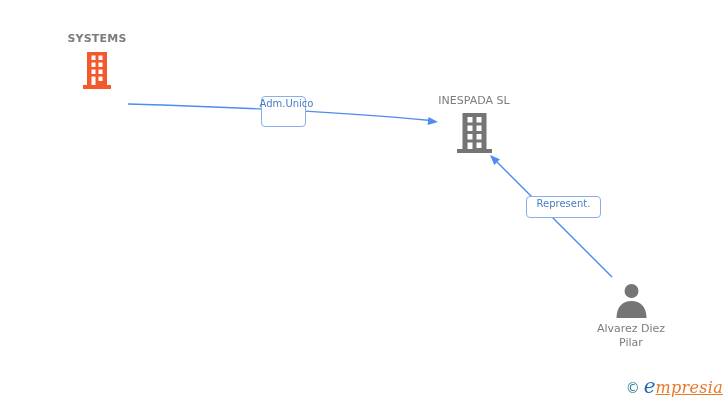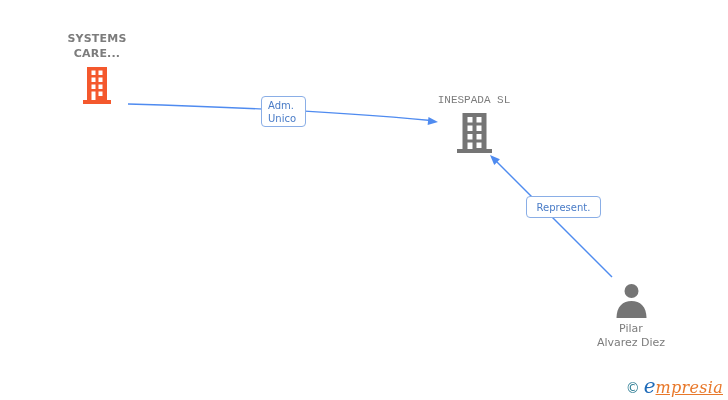--- a/index.html
+++ b/index.html
@@ -32,21 +32,21 @@
 
   
   .edge-badge {
     box-sizing: border-box;
     background: #ffffff;
     border: 1.5px solid #8aaee6;
     border-radius: 4px;
     color: #4a7cc7;
     font-size: 10px;
     display: flex;
-    flex-direction: column;
+    flex-direction: row;
     justify-content: center;
     cursor: pointer;
   }
   .edge-badge .bl { display: block; line-height: 13px; }
   #badge-adm { left: 261px; top: 96px; width: 45px; height: 31px; padding-left: 6px; text-align: left; }
   #badge-rep { left: 526px; top: 196px; width: 75px; height: 22px; text-align: center; }
 
   .node { cursor: pointer; }
 
   
@@ -90,42 +90,41 @@
   <svg id="connectors" width="728" height="400" viewBox="0 0 728 400" aria-hidden="true">
     <path class="edge-line" d="M128,104 C230,107 345,112 431,120.5"></path>
     <polygon class="arrowhead" points="0,0 -10,-4 -10,4" transform="translate(438,122) rotate(6)"></polygon>
     <path class="edge-line" d="M612,277 L496,161"></path>
     <polygon class="arrowhead" points="0,0 -10,-4 -10,4" transform="translate(490,155) rotate(-135)"></polygon>
   </svg>
 
   <div class="node abs" style="left:37px; top:31px; width:120px;">
     <div class="node-label bold">
       <span class="ln">SYSTEMS</span>
-      <span class="ln">CARE...</span>
     </div>
     <svg style="display:block; margin:6px auto 0;" width="28" height="37" viewBox="0 0 28 37">
       <rect x="4" y="0" width="20" height="33" fill="#f4582d"></rect>
       <rect x="0" y="33" width="28" height="4" fill="#f4582d"></rect>
       <rect x="8.5" y="3.5" width="4" height="4.5" fill="#ffffff"></rect>
       <rect x="15.5" y="3.5" width="4" height="4.5" fill="#ffffff"></rect>
       <rect x="8.5" y="10.5" width="4" height="4.5" fill="#ffffff"></rect>
       <rect x="15.5" y="10.5" width="4" height="4.5" fill="#ffffff"></rect>
       <rect x="8.5" y="17.5" width="4" height="4.5" fill="#ffffff"></rect>
       <rect x="15.5" y="17.5" width="4" height="4.5" fill="#ffffff"></rect>
       <rect x="8.5" y="24.5" width="4" height="8.5" fill="#ffffff"></rect>
       <rect x="15.5" y="24.5" width="4" height="4.5" fill="#ffffff"></rect>
     </svg>
   </div>
 
   <div class="edge-badge abs" id="badge-adm">
     <span class="bl">Adm.</span>
     <span class="bl">Unico</span>
   </div>
 
-  <div class="node abs" style="left:412px; top:93px; width:124px;font-family:Liberation Mono, monospace;">
+  <div class="node abs" style="left:412px; top:93px; width:124px;">
     <div class="node-label">
       <span class="ln">INESPADA SL</span>
     </div>
     <svg style="display:block; margin:5px auto 0;" width="35" height="40" viewBox="0 0 35 40">
       <rect x="5.5" y="0" width="24" height="36" fill="#757575"></rect>
       <rect x="0" y="36" width="35" height="4" fill="#757575"></rect>
       <rect x="10.5" y="4" width="5" height="5.5" fill="#ffffff"></rect>
       <rect x="19.5" y="4" width="5" height="5.5" fill="#ffffff"></rect>
       <rect x="10.5" y="12.5" width="5" height="5.5" fill="#ffffff"></rect>
       <rect x="19.5" y="12.5" width="5" height="5.5" fill="#ffffff"></rect>
@@ -139,22 +138,22 @@
   <div class="edge-badge abs" id="badge-rep">
     <span class="bl">Represent.</span>
   </div>
 
   <div class="node abs" style="left:570px; top:283px; width:122px;">
     <svg style="display:block; margin:0 auto;" width="33" height="35" viewBox="0 0 33 35">
       <circle cx="16.5" cy="8" r="7" fill="#757575"></circle>
       <path d="M1.5,35 C1.5,23.5 8,18 16.5,18 C25,18 31.5,23.5 31.5,35 Z" fill="#757575"></path>
     </svg>
     <div class="node-label" style="margin-top:4px; line-height:14px;">
+      <span class="ln">Alvarez Diez</span>
       <span class="ln">Pilar</span>
-      <span class="ln">Alvarez Diez</span>
     </div>
   </div>
 
   <div id="brand-logo">
     <span class="copy">©</span>
     <span class="brand-e">e</span>
     <span class="brand-rest">mpresia</span>
   </div>
 
 </div>

